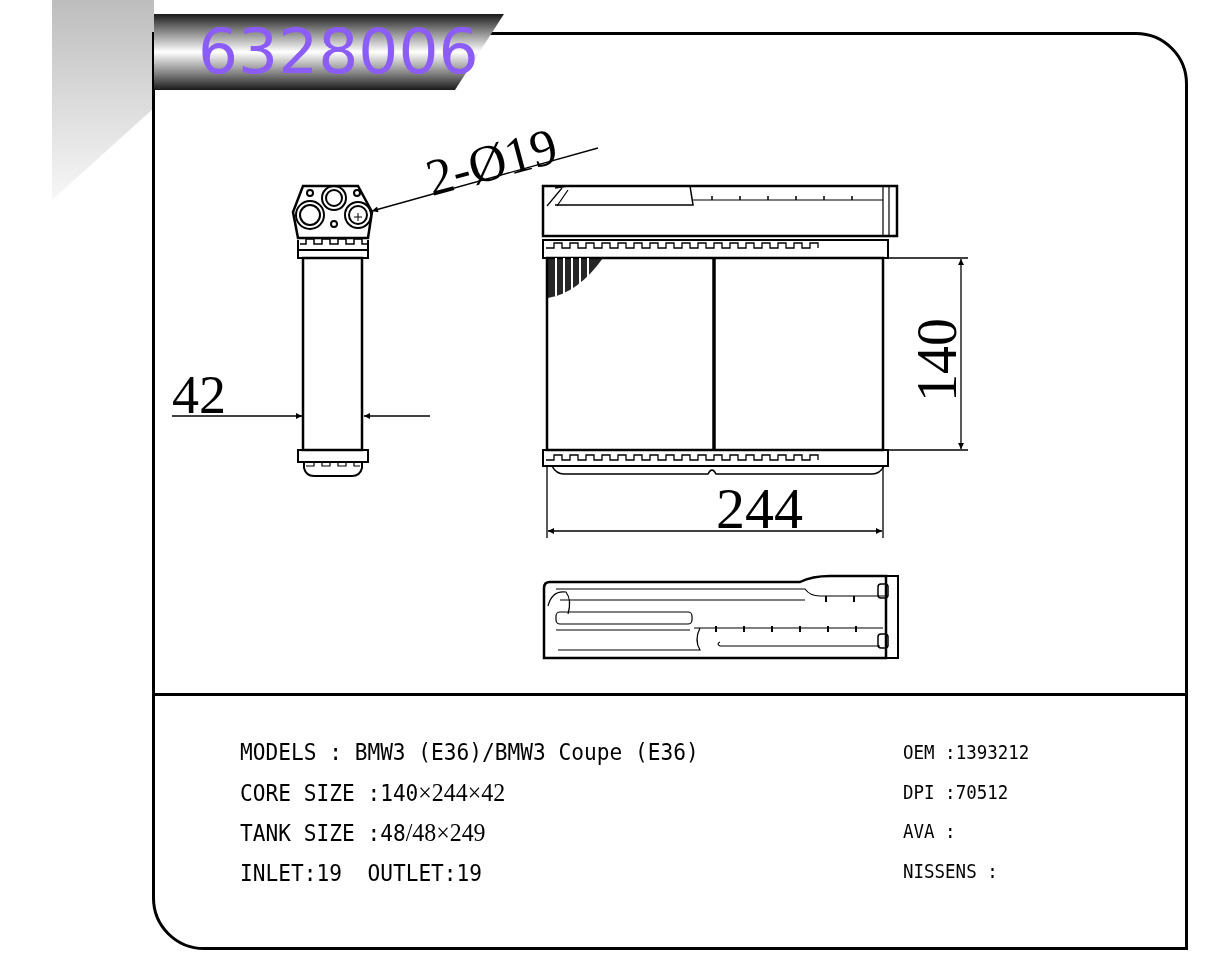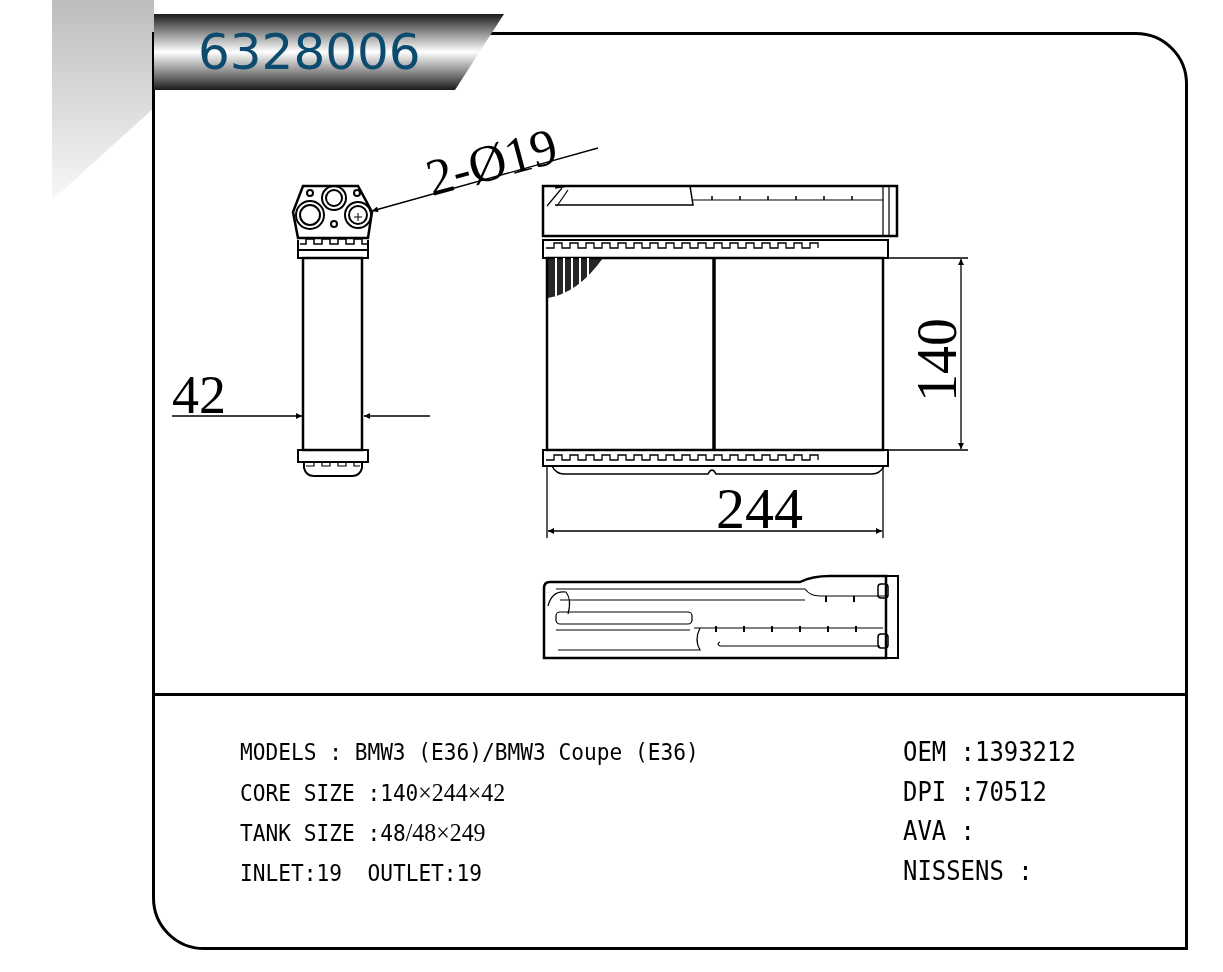--- a/index.html
+++ b/index.html
@@ -9,30 +9,30 @@
     position: absolute; left: 52px; top: 0; width: 102px; height: 200px;
     background: linear-gradient(180deg, #bdbdbd 0%, #e6e6e6 70%, #f7f7f7 100%);
     clip-path: polygon(0 0, 100% 0, 100% 54%, 0 100%);
   }
   .part-banner {
     position: absolute; left: 154px; top: 14px; width: 350px; height: 76px;
     background: linear-gradient(180deg, #1a1a1a 0%, #7a7a7a 20%, #ffffff 50%, #7a7a7a 80%, #1a1a1a 100%);
     clip-path: polygon(0 0, 100% 0, 86% 100%, 0 100%);
   }
   .part-number {
-    position: absolute; left: 198px; top: 18px; font-size: 50px; line-height: 68px;
-    font-family: "DejaVu Sans", sans-serif; color: #0c4a6e; letter-spacing: 0px;
+    position: absolute; left: 198px; top: 18px; font-size: 63px; line-height: 68px;
+    font-family: "DejaVu Sans", sans-serif; color: #8b5cf6; letter-spacing: 0px;
   }
   .frame {
     position: absolute; left: 152px; top: 32px; width: 1036px; height: 918px;
     border: 3px solid #000; border-radius: 0 52px 0 52px; box-sizing: border-box;
   }
   .divider { position: absolute; left: 152px; top: 693px; width: 1036px; height: 3px; background: #000; }
   .spec-left { position: absolute; left: 240px; top: 733px; font-family: "DejaVu Sans Mono", monospace; font-size: 23px; line-height: 39.5px; color: #000; }
-  .spec-right { position: absolute; left: 903px; top: 733px; font-family: "DejaVu Sans Mono", monospace; font-size: 26px; line-height: 39.5px; color: #000; }
+  .spec-right { position: absolute; left: 903px; top: 733px; font-family: "DejaVu Sans Mono", monospace; font-size: 19px; line-height: 39.5px; color: #000; }
   .spec-line { white-space: pre; transform: scaleX(0.92); transform-origin: left; }
   .serif-num { font-family: "Liberation Serif", serif; font-size: 26px; }
   .dim { font-family: "Liberation Serif", serif; fill: #000; }
 </style>
 </head>
 <body>
 
 <div id="sheet">
   <div class="corner-tab"></div>
   <div class="frame"></div>

